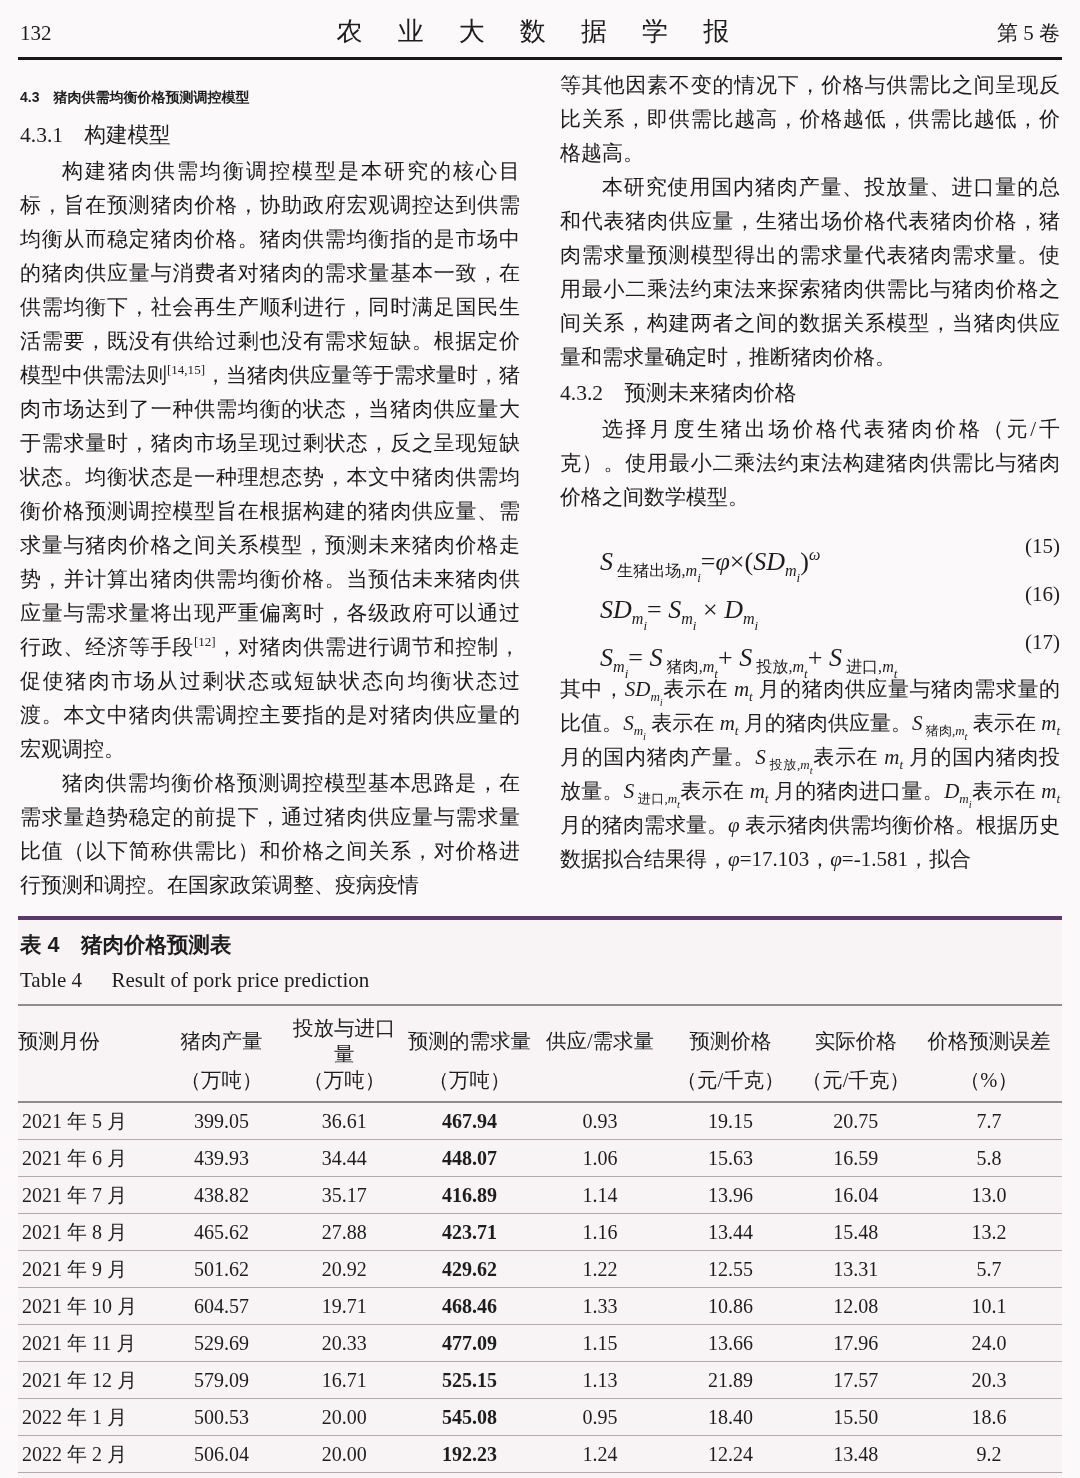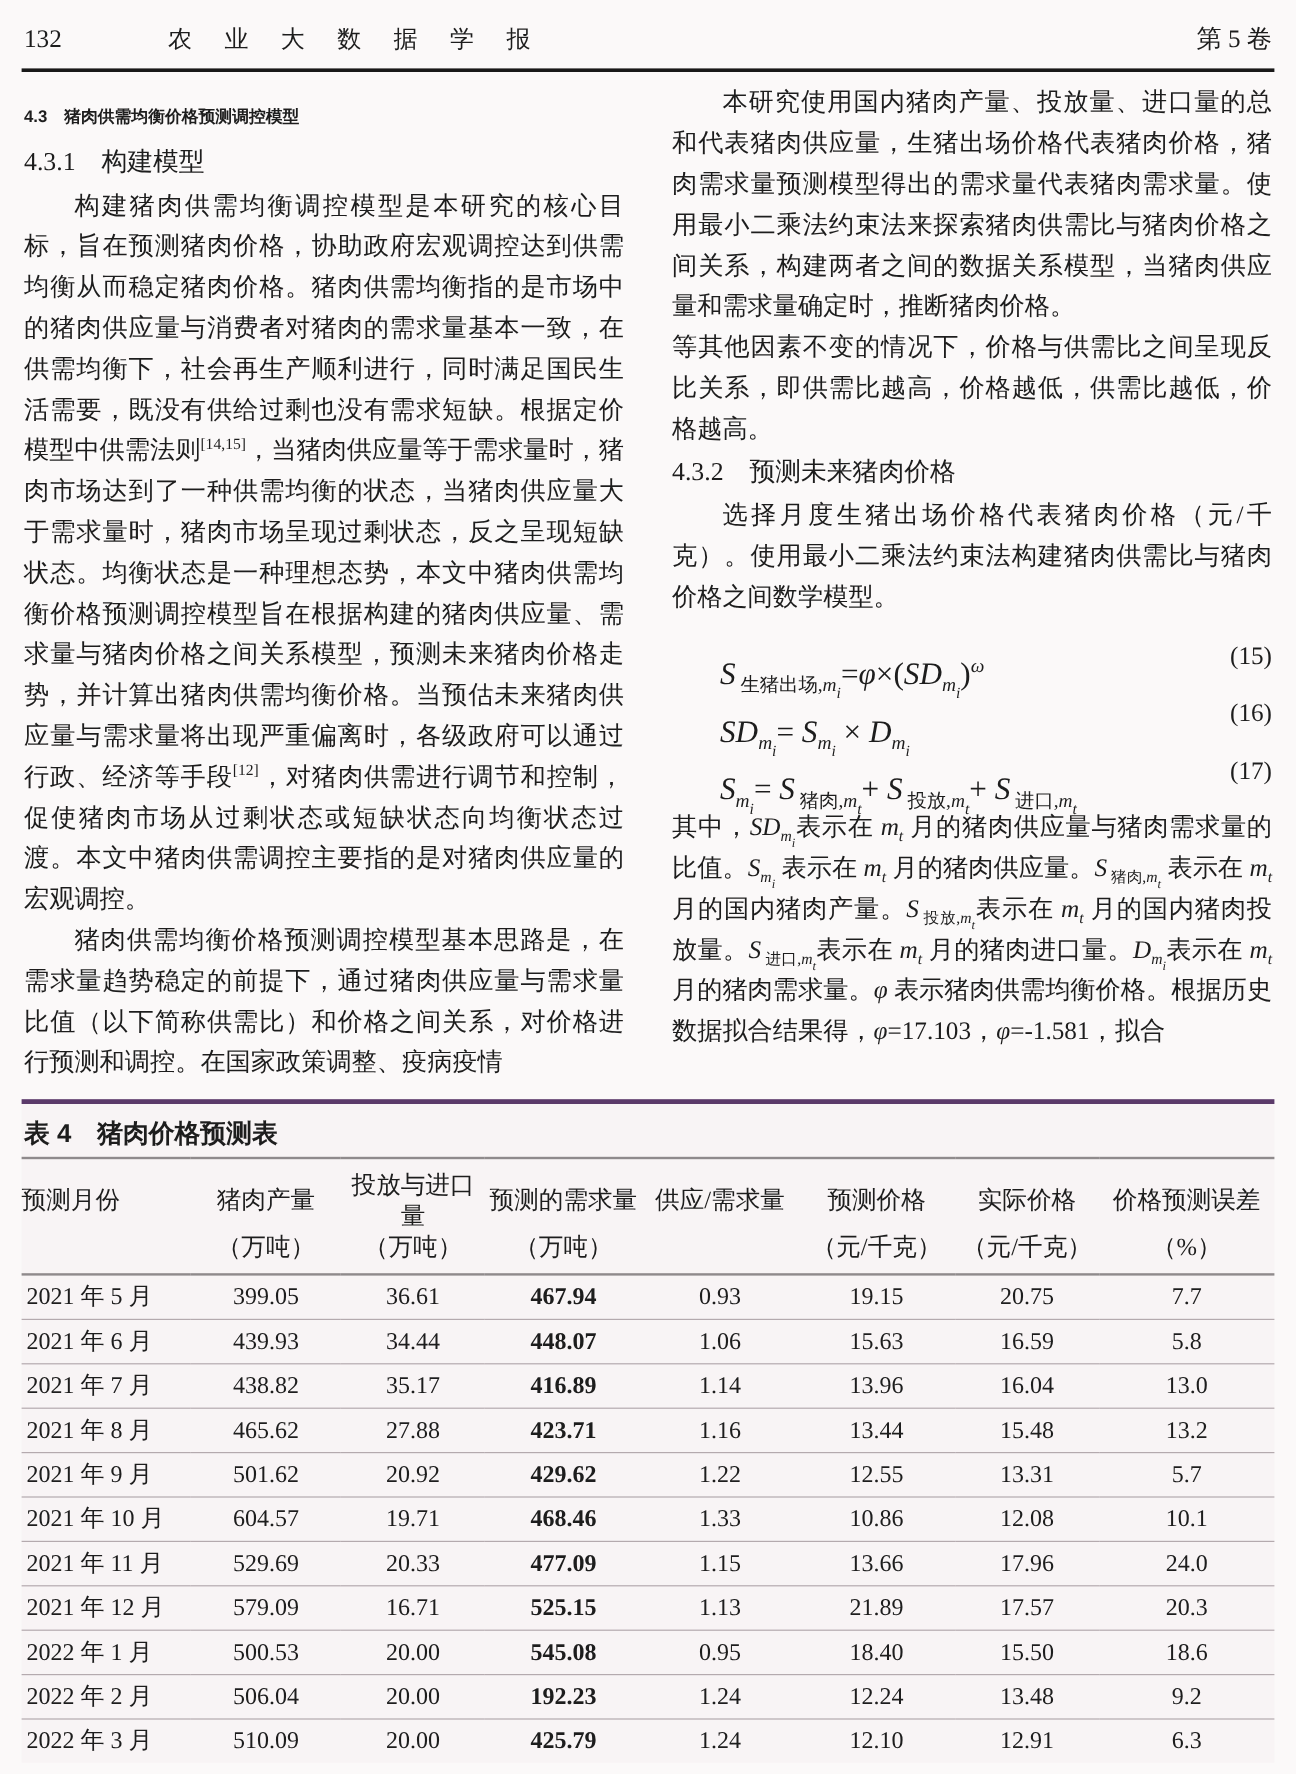--- a/index.html
+++ b/index.html
@@ -16,21 +16,21 @@
     font-family:"Liberation Serif", serif;
     font-size:21px;line-height:34px;
   }
   
   .page-head{
     display:flex;align-items:baseline;
     padding:16px 20px 0 20px;
     font-size:21px;line-height:32px;
   }
   .page-head .pageno{width:120px;}
-  .page-head .journal{flex:1;text-align:left;letter-spacing:.55em;font-size:20px;}
+  .page-head .journal{flex:1;text-align:center;letter-spacing:.55em;font-size:26px;}
   .page-head .vol{width:120px;text-align:right;}
   .head-rule{margin:8px 18px 0 18px;border-top:3.5px solid #191919;}
   
   .columns{display:flex;gap:40px;padding:8px 20px 0 20px;}
   .col{width:50%;}
   .sec-h{
     font-family:"Liberation Sans", sans-serif;font-weight:bold;
     font-size:14px;margin:12px 0 4px 0;line-height:34px;
   }
   .sec-h .no{margin-right:1em;}
@@ -100,22 +100,22 @@
       <span class="no">4.3</span><span>猪肉供需均衡价格预测调控模型</span>
     </div>
     <div class="sub-h">
       <span class="no">4.3.1</span><span>构建模型</span>
     </div>
     <p class="para indent"><span class="seg-n">构建猪肉供需均衡调控模型是本研究的核心目标，旨在预测猪肉价格，协助政府宏观调控达到供需均衡从而稳定猪肉价格。猪肉供需均衡指的是市场中的猪肉供应量与消费者对猪肉的需求量基本一致，在供需均衡下，社会再生产顺利进行，同时满足国民生活需要，既没有供给过剩也没有需求短缺。根据定价模型中供需法则</span><span class="seg-sup">[14,15]</span><span class="seg-n">，当猪肉供应量等于需求量时，猪肉市场达到了一种供需均衡的状态，当猪肉供应量大于需求量时，猪肉市场呈现过剩状态，反之呈现短缺状态。均衡状态是一种理想态势，本文中猪肉供需均衡价格预测调控模型旨在根据构建的猪肉供应量、需求量与猪肉价格之间关系模型，预测未来猪肉价格走势，并计算出猪肉供需均衡价格。当预估未来猪肉供应量与需求量将出现严重偏离时，各级政府可以通过行政、经济等手段</span><span class="seg-sup">[12]</span><span class="seg-n">，对猪肉供需进行调节和控制，促使猪肉市场从过剩状态或短缺状态向均衡状态过渡。本文中猪肉供需调控主要指的是对猪肉供应量的宏观调控。</span></p>
     <p class="para indent">猪肉供需均衡价格预测调控模型基本思路是，在需求量趋势稳定的前提下，通过猪肉供应量与需求量比值（以下简称供需比）和价格之间关系，对价格进行预测和调控。在国家政策调整、疫病疫情</p>
   </div>
 
   <div class="col">
+    <p class="para">等其他因素不变的情况下，价格与供需比之间呈现反比关系，即供需比越高，价格越低，供需比越低，价格越高。</p>
     <p class="para indent">本研究使用国内猪肉产量、投放量、进口量的总和代表猪肉供应量，生猪出场价格代表猪肉价格，猪肉需求量预测模型得出的需求量代表猪肉需求量。使用最小二乘法约束法来探索猪肉供需比与猪肉价格之间关系，构建两者之间的数据关系模型，当猪肉供应量和需求量确定时，推断猪肉价格。</p>
-    <p class="para">等其他因素不变的情况下，价格与供需比之间呈现反比关系，即供需比越高，价格越低，供需比越低，价格越高。</p>
     <div class="sub-h">
       <span class="no">4.3.2</span><span>预测未来猪肉价格</span>
     </div>
     <p class="para indent">选择月度生猪出场价格代表猪肉价格（元/千克）。使用最小二乘法约束法构建猪肉供需比与猪肉价格之间数学模型。</p>
     <div class="equations">
         <div class="eq-row">
           <span class="eq-body"><span class="seg-i">S</span><span class="seg-sub"> 生猪出场,</span><span class="seg-subi">m</span><span class="seg-ss">i</span><span class="seg-n">=</span><span class="seg-i">φ</span><span class="seg-n">×(</span><span class="seg-i">SD</span><span class="seg-subi">m</span><span class="seg-ss">i</span><span class="seg-n">)</span><span class="seg-supi">ω</span></span>
           <span class="eq-num">(15)</span>
         </div>
         <div class="eq-row">
@@ -129,20 +129,23 @@
       </div>
     <p class="para"><span class="seg-n">其中，</span><span class="seg-i">SD</span><span class="seg-subi">m</span><span class="seg-ss">i</span><span class="seg-n">表示在 </span><span class="seg-i">m</span><span class="seg-subi">t</span><span class="seg-n"> 月的猪肉供应量与猪肉需求量的比值。</span><span class="seg-i">S</span><span class="seg-subi">m</span><span class="seg-ss">i</span><span class="seg-n"> 表示在 </span><span class="seg-i">m</span><span class="seg-subi">t</span><span class="seg-n"> 月的猪肉供应量。</span><span class="seg-i">S</span><span class="seg-sub"> 猪肉,</span><span class="seg-subi">m</span><span class="seg-ss">t</span><span class="seg-n"> 表示在 </span><span class="seg-i">m</span><span class="seg-subi">t</span><span class="seg-n"> 月的国内猪肉产量。</span><span class="seg-i">S</span><span class="seg-sub"> 投放,</span><span class="seg-subi">m</span><span class="seg-ss">t</span><span class="seg-n">表示在 </span><span class="seg-i">m</span><span class="seg-subi">t</span><span class="seg-n"> 月的国内猪肉投放量。</span><span class="seg-i">S</span><span class="seg-sub"> 进口,</span><span class="seg-subi">m</span><span class="seg-ss">t</span><span class="seg-n">表示在 </span><span class="seg-i">m</span><span class="seg-subi">t</span><span class="seg-n"> 月的猪肉进口量。</span><span class="seg-i">D</span><span class="seg-subi">m</span><span class="seg-ss">i</span><span class="seg-n">表示在 </span><span class="seg-i">m</span><span class="seg-subi">t</span><span class="seg-n"> 月的猪肉需求量。</span><span class="seg-i">φ</span><span class="seg-n"> 表示猪肉供需均衡价格。根据历史数据拟合结果得，</span><span class="seg-i">φ</span><span class="seg-n">=17.103，</span><span class="seg-i">φ</span><span class="seg-n">=-1.581，拟合</span></p>
   </div>
 </div>
 
 <div class="table-section">
   <div class="rule-accent-top"></div>
   <div class="tbl-cap-zh">
     <span class="cap-label">表 4</span><span>猪肉价格预测表</span>
   </div>
+  <div class="tbl-cap-en">
+    <span class="cap-label">Table 4</span><span>Result of pork price prediction</span>
+  </div>
   <table class="pork">
     <thead>
       <tr>
           <th>预测月份</th>
           <th>猪肉产量</th>
           <th>投放与进口量</th>
           <th>预测的需求量</th>
           <th>供应/需求量</th>
           <th>预测价格</th>
           <th>实际价格</th>

